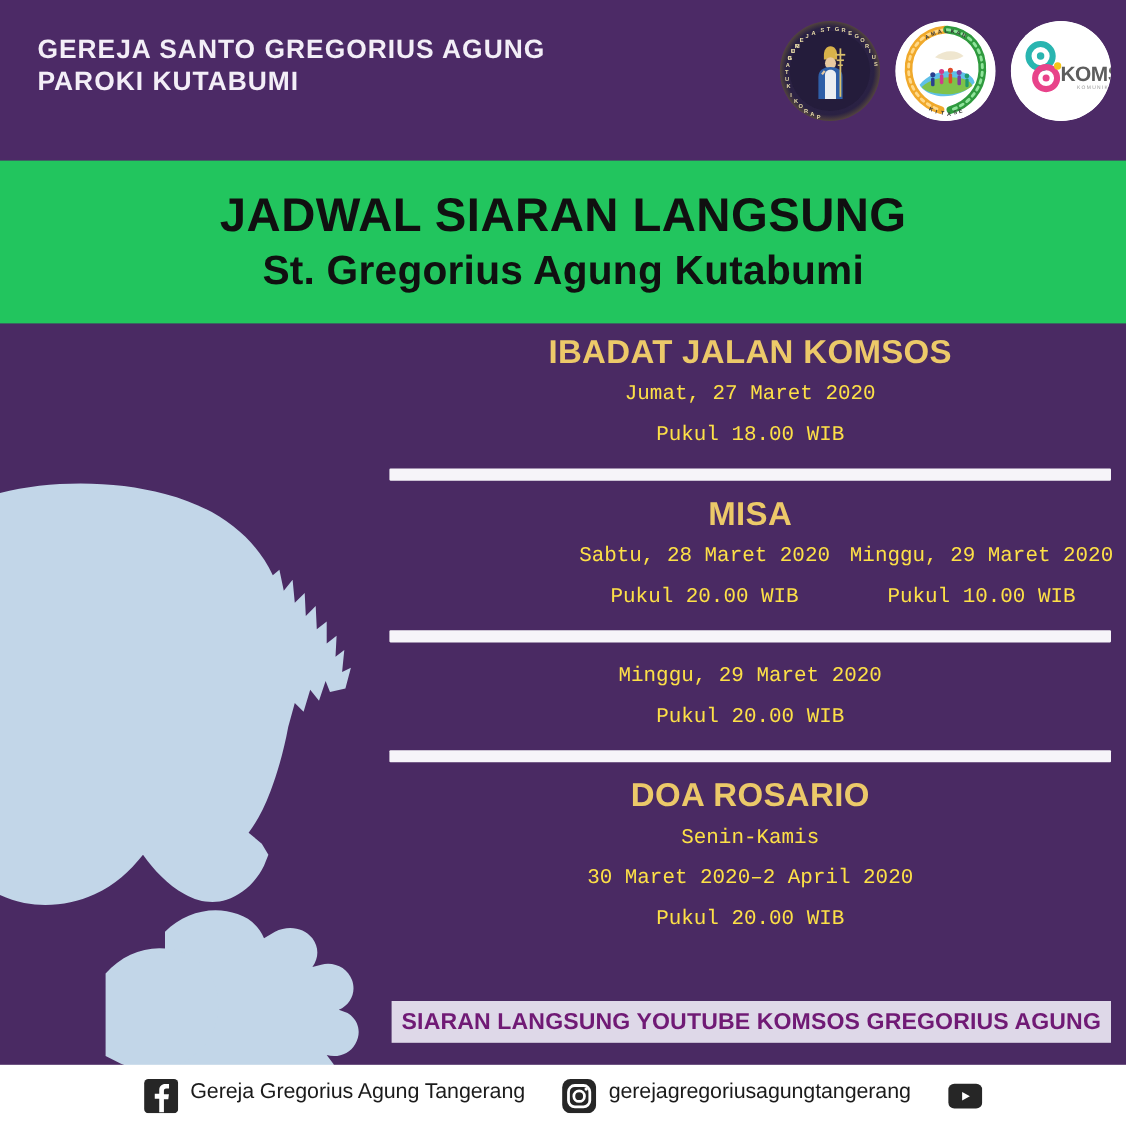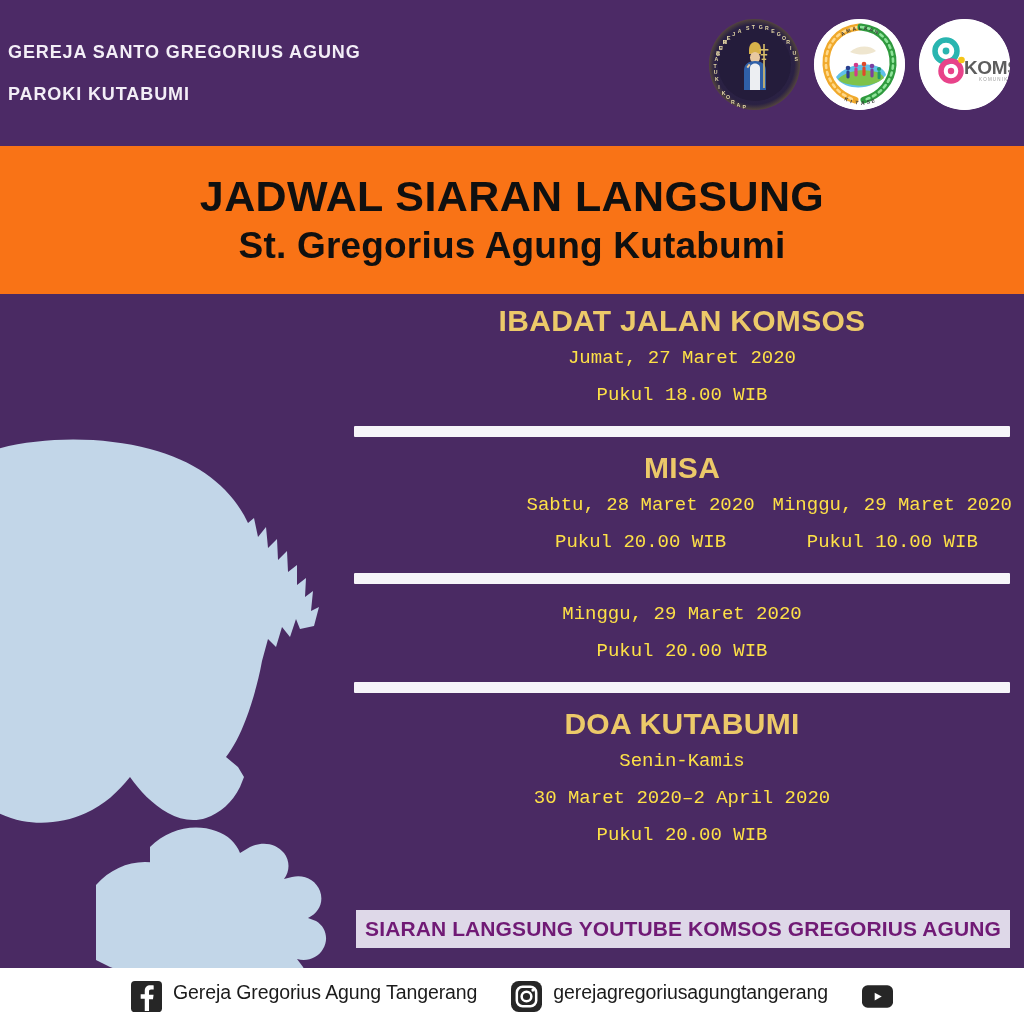--- a/index.html
+++ b/index.html
@@ -20,27 +20,27 @@
   
   #header {
     position: absolute;
     left: 0; top: 0;
     width: 1024px;
     height: 146px;
     background: #4c2a66;
   }
   #header-title {
     position: absolute;
-    left: 8px;
+    left: 34px;
     top: 31px;
     color: #f3eef7;
-    font-size: 18px;
+    font-size: 24px;
     font-weight: 600;
     letter-spacing: 0.9px;
-    line-height: 42px;
+    line-height: 29px;
     white-space: pre-line;
   }
   #logo-row {
     position: absolute;
     right: 14px;
     top: 19px;
     display: flex;
     align-items: center;
     gap: 14px;
   }
@@ -97,21 +97,21 @@
   .komsos {
     background: #ffffff;
   }
 
   
   #title-band {
     position: absolute;
     left: 0; top: 146px;
     width: 1024px;
     height: 148px;
-    background: #f97316;
+    background: #22c55e;
     display: flex;
     flex-direction: column;
     align-items: center;
     justify-content: center;
   }
   #title-main {
     color: #101010;
     font-size: 43px;
     font-weight: 800;
     letter-spacing: 0.4px;
@@ -418,21 +418,21 @@
     </div>
     <div class="divider"></div>
 
     <div class="evt-block">
       <p class="event-line">Minggu, 29 Maret 2020</p>
       <p class="event-line">Pukul 20.00 WIB</p>
     </div>
     <div class="divider"></div>
 
     <div class="evt-block">
-      <p class="event-title">DOA KUTABUMI</p>
+      <p class="event-title">DOA ROSARIO</p>
       <p class="event-line">Senin-Kamis</p>
       <p class="event-line">30 Maret 2020–2 April 2020</p>
       <p class="event-line">Pukul 20.00 WIB</p>
     </div>
 
   </div>
 
   <div id="yt-banner">
     <span id="yt-banner-text">SIARAN LANGSUNG YOUTUBE KOMSOS GREGORIUS AGUNG</span>
   </div>

